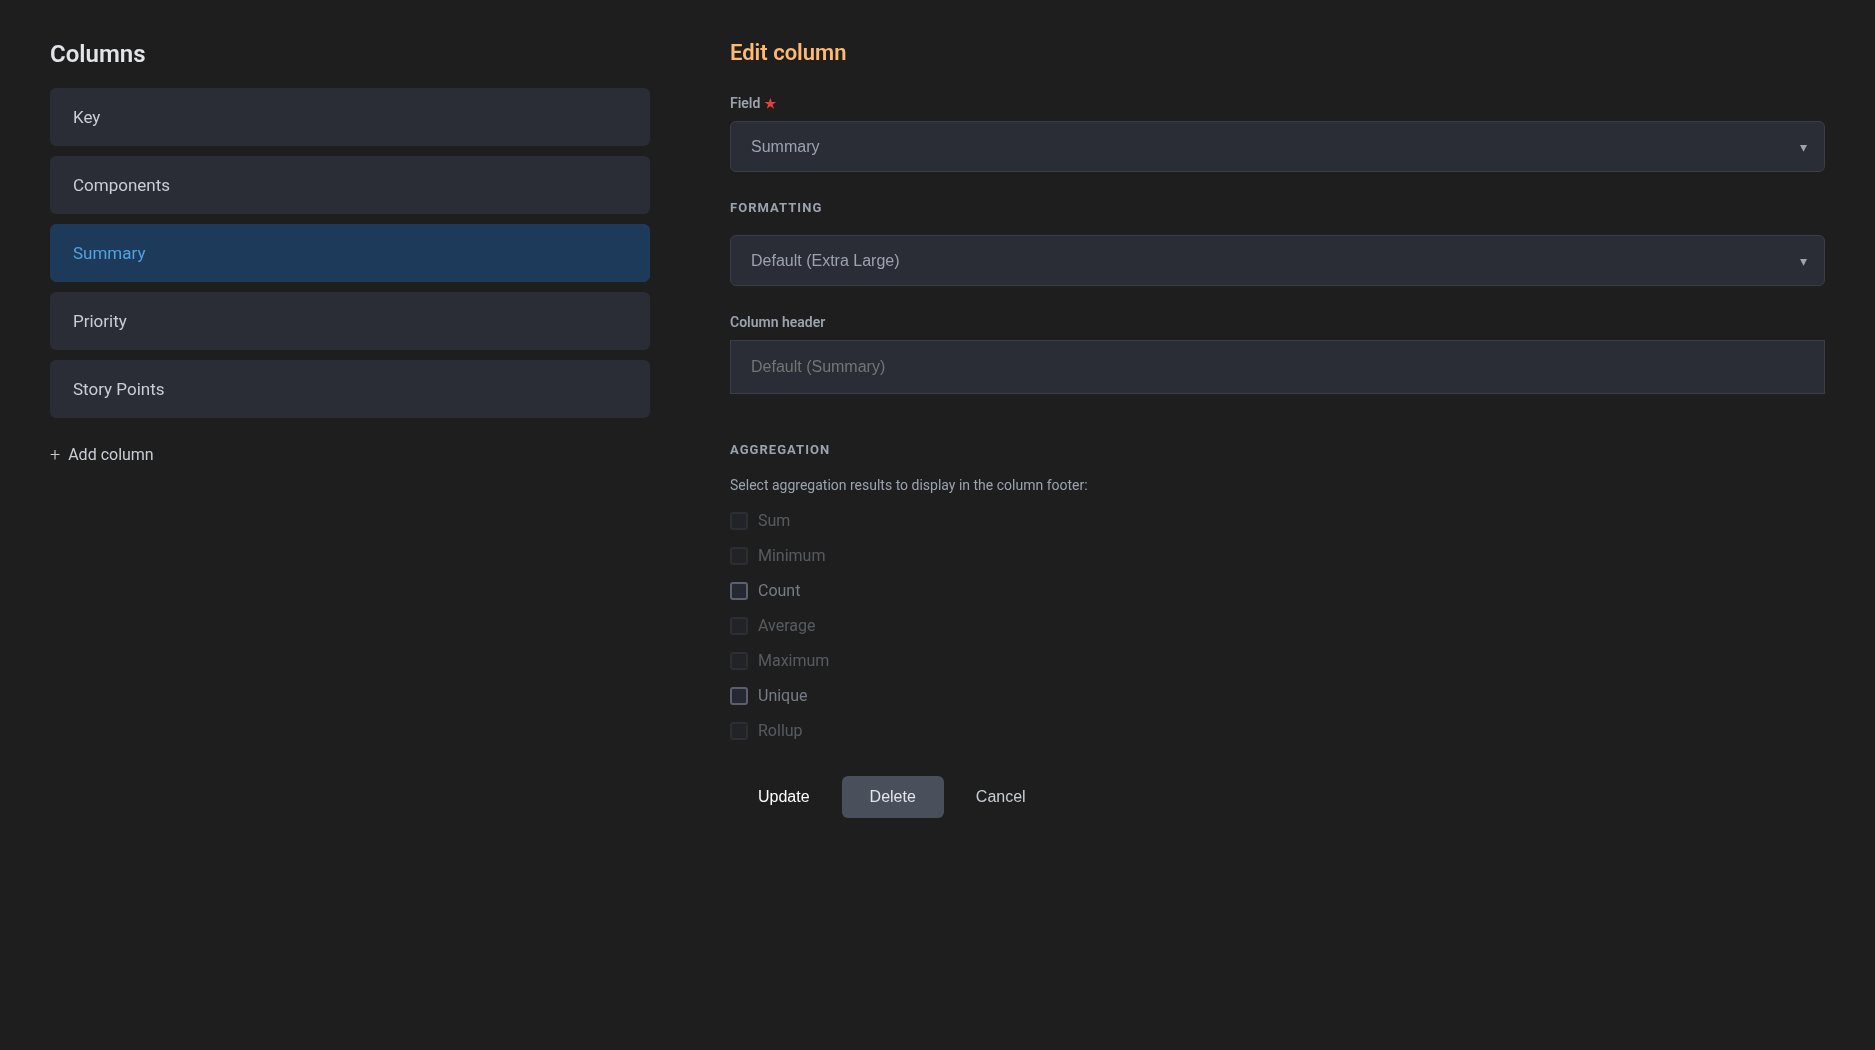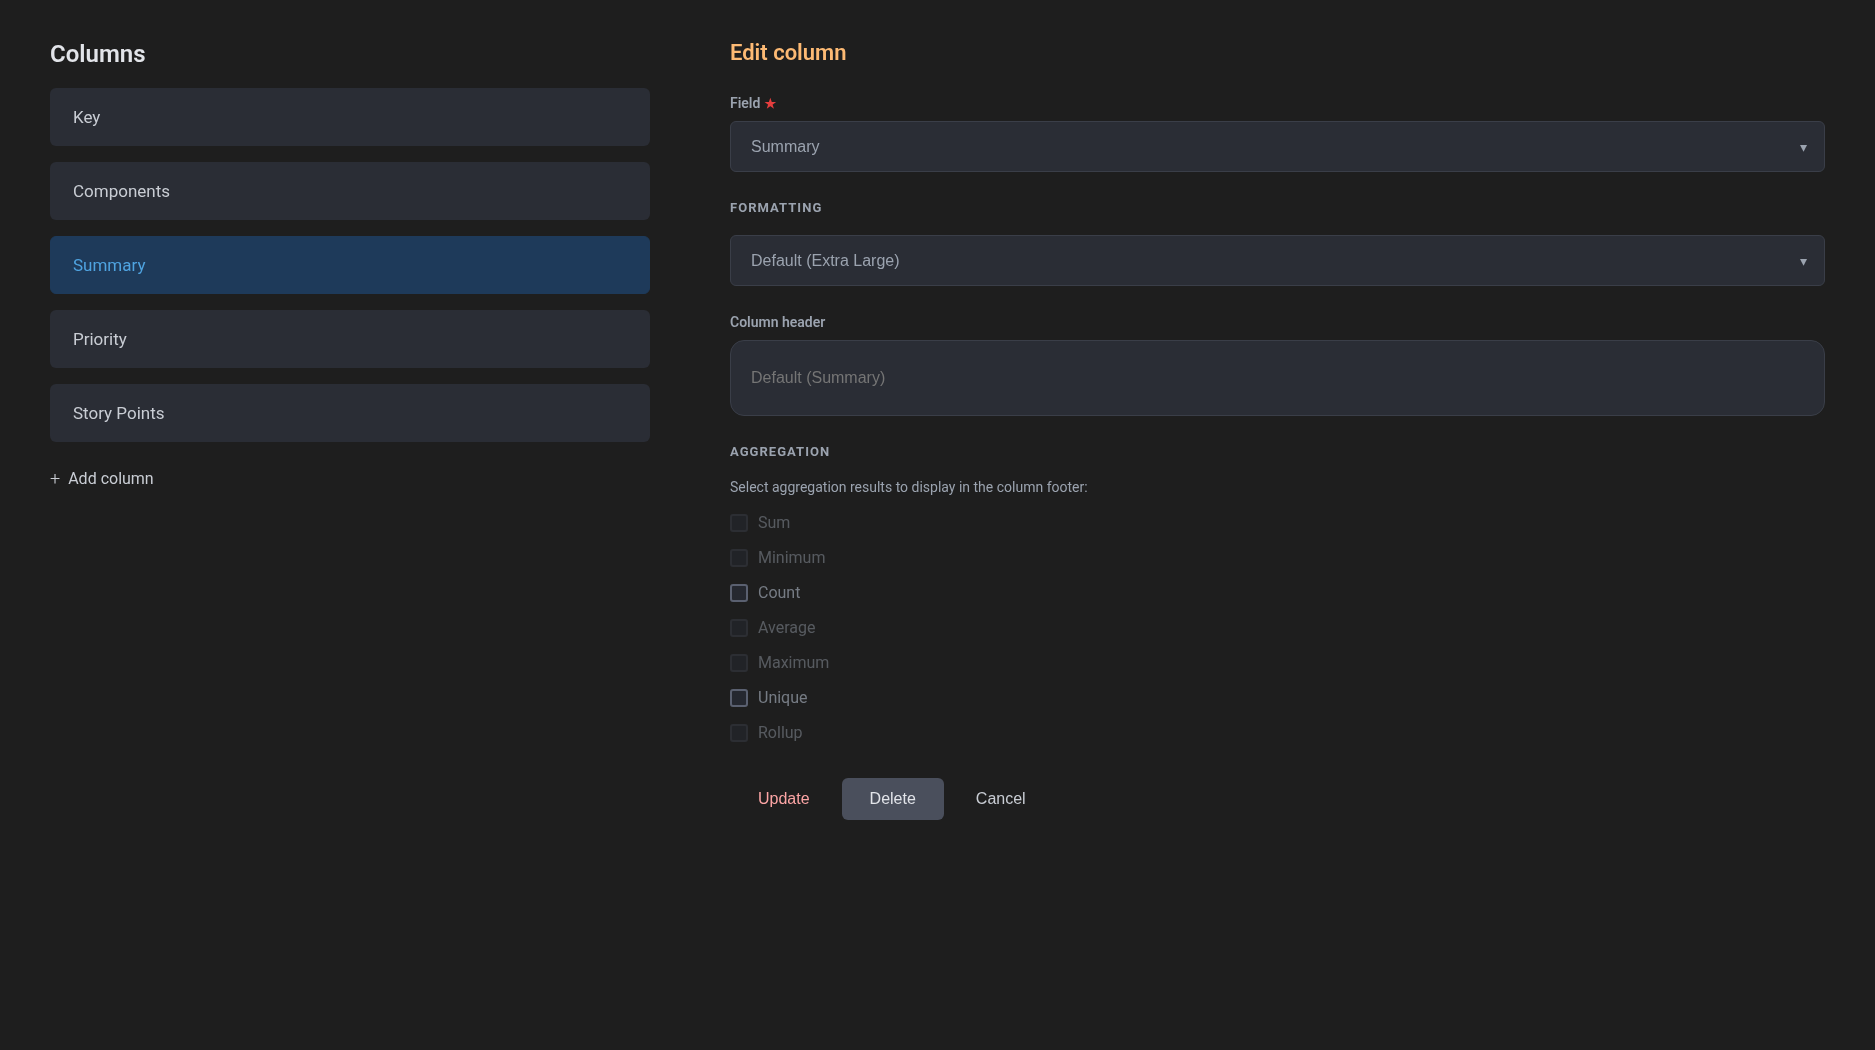--- a/index.html
+++ b/index.html
@@ -32,21 +32,21 @@
     .section-title {
       font-size: 24px;
       font-weight: 600;
       color: #e2e4e9;
       margin-bottom: 20px;
     }
 
     .column-list {
       display: flex;
       flex-direction: column;
-      gap: 16px;
+      gap: 10px;
       margin-top: 15px;
     }
 
     .column-item {
       padding: 18px 22px;
       background-color: #2a2d35;
       border-radius: 6px;
       color: #c9cdd4;
       font-size: 17px;
       cursor: pointer;
@@ -135,32 +135,33 @@
       font-size: 13px;
       font-weight: 700;
       color: #9ba3af;
       letter-spacing: 0.08em;
       text-transform: uppercase;
       margin-bottom: 20px;
     }
 
     .text-input {
       width: 100%;
-      padding: 28px 20px;
+      padding: 17px 20px;
       background-color: #2a2d35;
       border: 1px solid #3a3e48;
-      border-radius: 14px;
+      border-radius: 0;
       color: #9ba3af;
       font-size: 16px;
       outline: none;
       margin-bottom: 28px;
     }
 
     .aggregation-section {
       margin-bottom: 36px;
+      margin-top: 20px;
     }
 
     .aggregation-desc {
       font-size: 14px;
       color: #9ba3af;
       margin-bottom: 18px;
     }
 
     .checkbox-grid {
       display: grid;
@@ -225,21 +226,21 @@
       border-radius: 6px;
       font-size: 16px;
       font-weight: 500;
       cursor: pointer;
       border: none;
       outline: none;
     }
 
     .btn-update {
       background-color: transparent;
-      color: #fca5a5;
+      color: #ffffff;
       cursor: not-allowed;
     }
 
     .btn-delete {
       background-color: #4a4f5c;
       color: #e2e4e9;
     }
 
     .btn-cancel {
       background-color: transparent;

